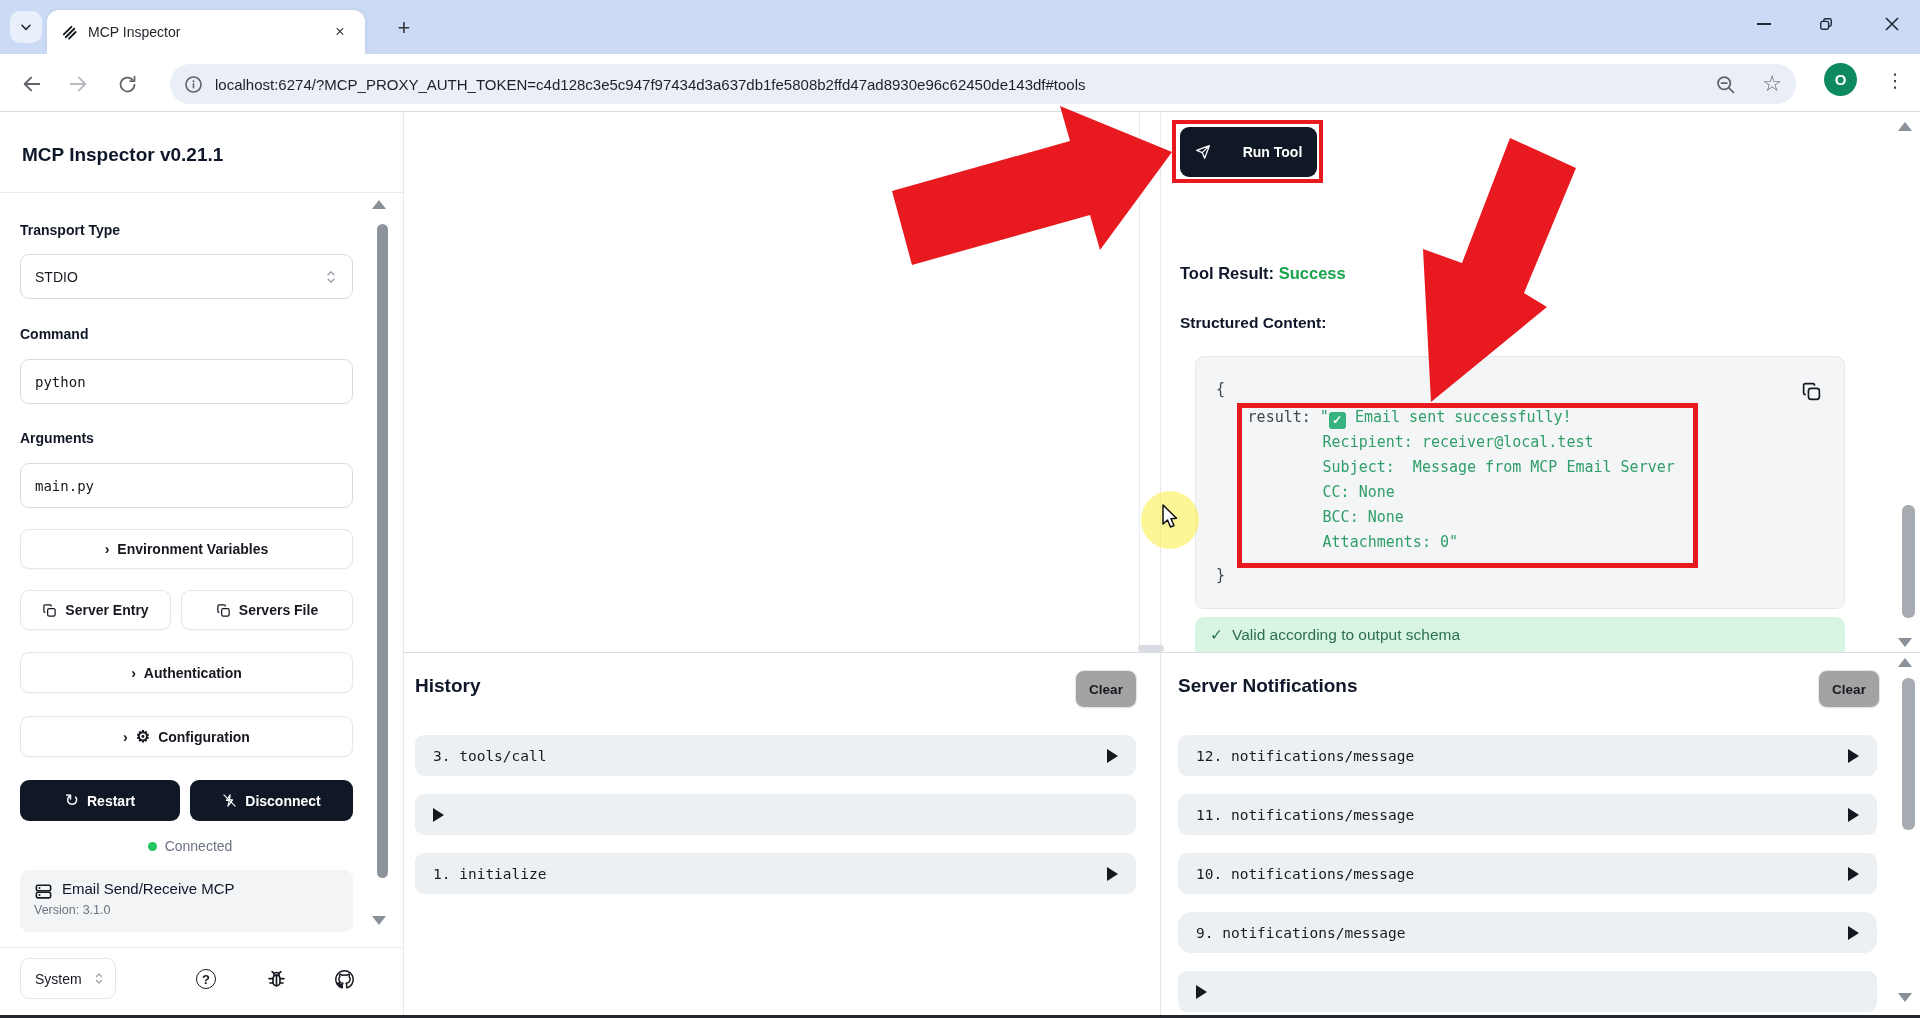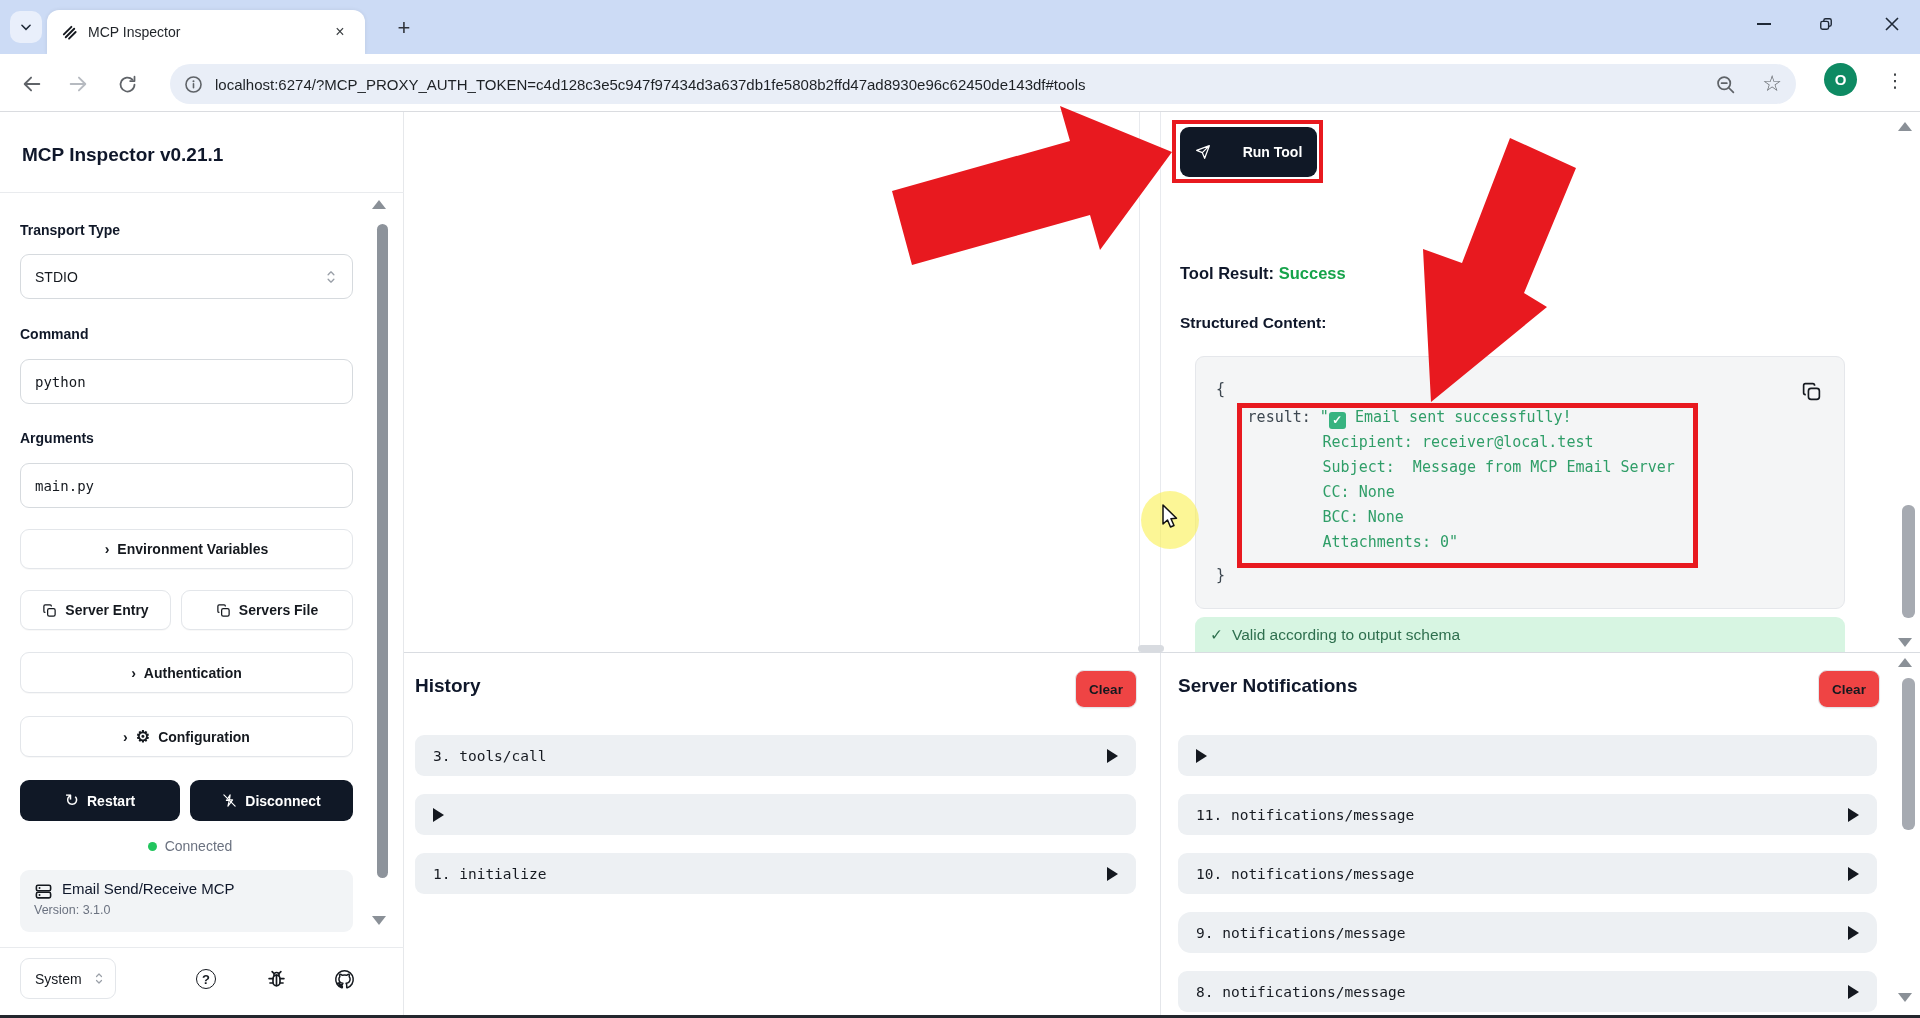--- a/index.html
+++ b/index.html
@@ -108,21 +108,21 @@
                color:#fff; font-size:12px; font-weight:700; align-items:center; justify-content:center;
                vertical-align:-2px; font-family:"Liberation Sans",sans-serif; }
   .resbox { position:absolute; left:1237px; top:403px; width:461px; height:165px; border:5px solid #e8191f; }
   .banner { position:absolute; left:1195px; top:617px; width:650px; height:35px; background:#d7f5e2;
             border-radius:9px 9px 0 0; overflow:hidden; display:flex; align-items:center; gap:9px;
             padding:0 15px; color:#2e6f4e; font-size:15.5px; }
 
   
   .panel-title { position:absolute; font-size:19px; font-weight:700; color:#0f172a; }
   .clear-btn { position:absolute; width:62px; height:38px; border:1px solid #e3e6ea; border-radius:9px;
-               background:#ef4444; display:flex; align-items:center; justify-content:center; font-size:13.5px;
+               background:#a3a3a3; display:flex; align-items:center; justify-content:center; font-size:13.5px;
                font-weight:600; color:#15191f; box-shadow:0 1px 1px rgba(0,0,0,.04); }
   .hrow { position:absolute; height:41px; background:#edf0f3; border-radius:9px; display:flex;
           align-items:center; padding:0 18px; }
   .hrow .lbl { font-size:14.5px; color:#171b22; flex:1; }
   .play { width:0; height:0; border-top:7px solid transparent; border-bottom:7px solid transparent;
           border-left:11px solid #14181f; }
 
   
   .overlay { position:absolute; left:0; top:0; width:1920px; height:1018px; pointer-events:none; }
   svg { display:block; }
@@ -361,36 +361,36 @@
     <div class="play"></div>
   </div>
   <div class="hrow" style="left:415px;top:853px;width:721px;">
     <span class="lbl mono">1. initialize</span>
     <div class="play"></div>
   </div>
 
   <div class="panel-title" style="left:1178px;top:675px;">Server Notifications</div>
   <div class="clear-btn" style="left:1818px;top:670px;">Clear</div>
   <div class="hrow" style="left:1178px;top:735px;width:699px;">
+    <span class="lbl mono">12. notifications/message</span>
     <div class="play"></div>
   </div>
   <div class="hrow" style="left:1178px;top:794px;width:699px;">
     <span class="lbl mono">11. notifications/message</span>
     <div class="play"></div>
   </div>
   <div class="hrow" style="left:1178px;top:853px;width:699px;">
     <span class="lbl mono">10. notifications/message</span>
     <div class="play"></div>
   </div>
   <div class="hrow" style="left:1178px;top:912px;width:699px;border-radius:13px;">
     <span class="lbl mono">9. notifications/message</span>
     <div class="play"></div>
   </div>
   <div class="hrow" style="left:1178px;top:971px;width:699px;">
-    <span class="lbl mono">8. notifications/message</span>
     <div class="play"></div>
   </div>
 
   <div class="sb-arrow up" style="left:1898px;top:658px;"></div>
   <div class="thumb2" style="left:1902px;top:678px;width:13px;height:152px;"></div>
   <div class="sb-arrow dn" style="left:1898px;top:993px;"></div>
 
   <div class="bottom-strip"></div>
 
   <svg class="overlay" viewBox="0 0 1920 1018">

